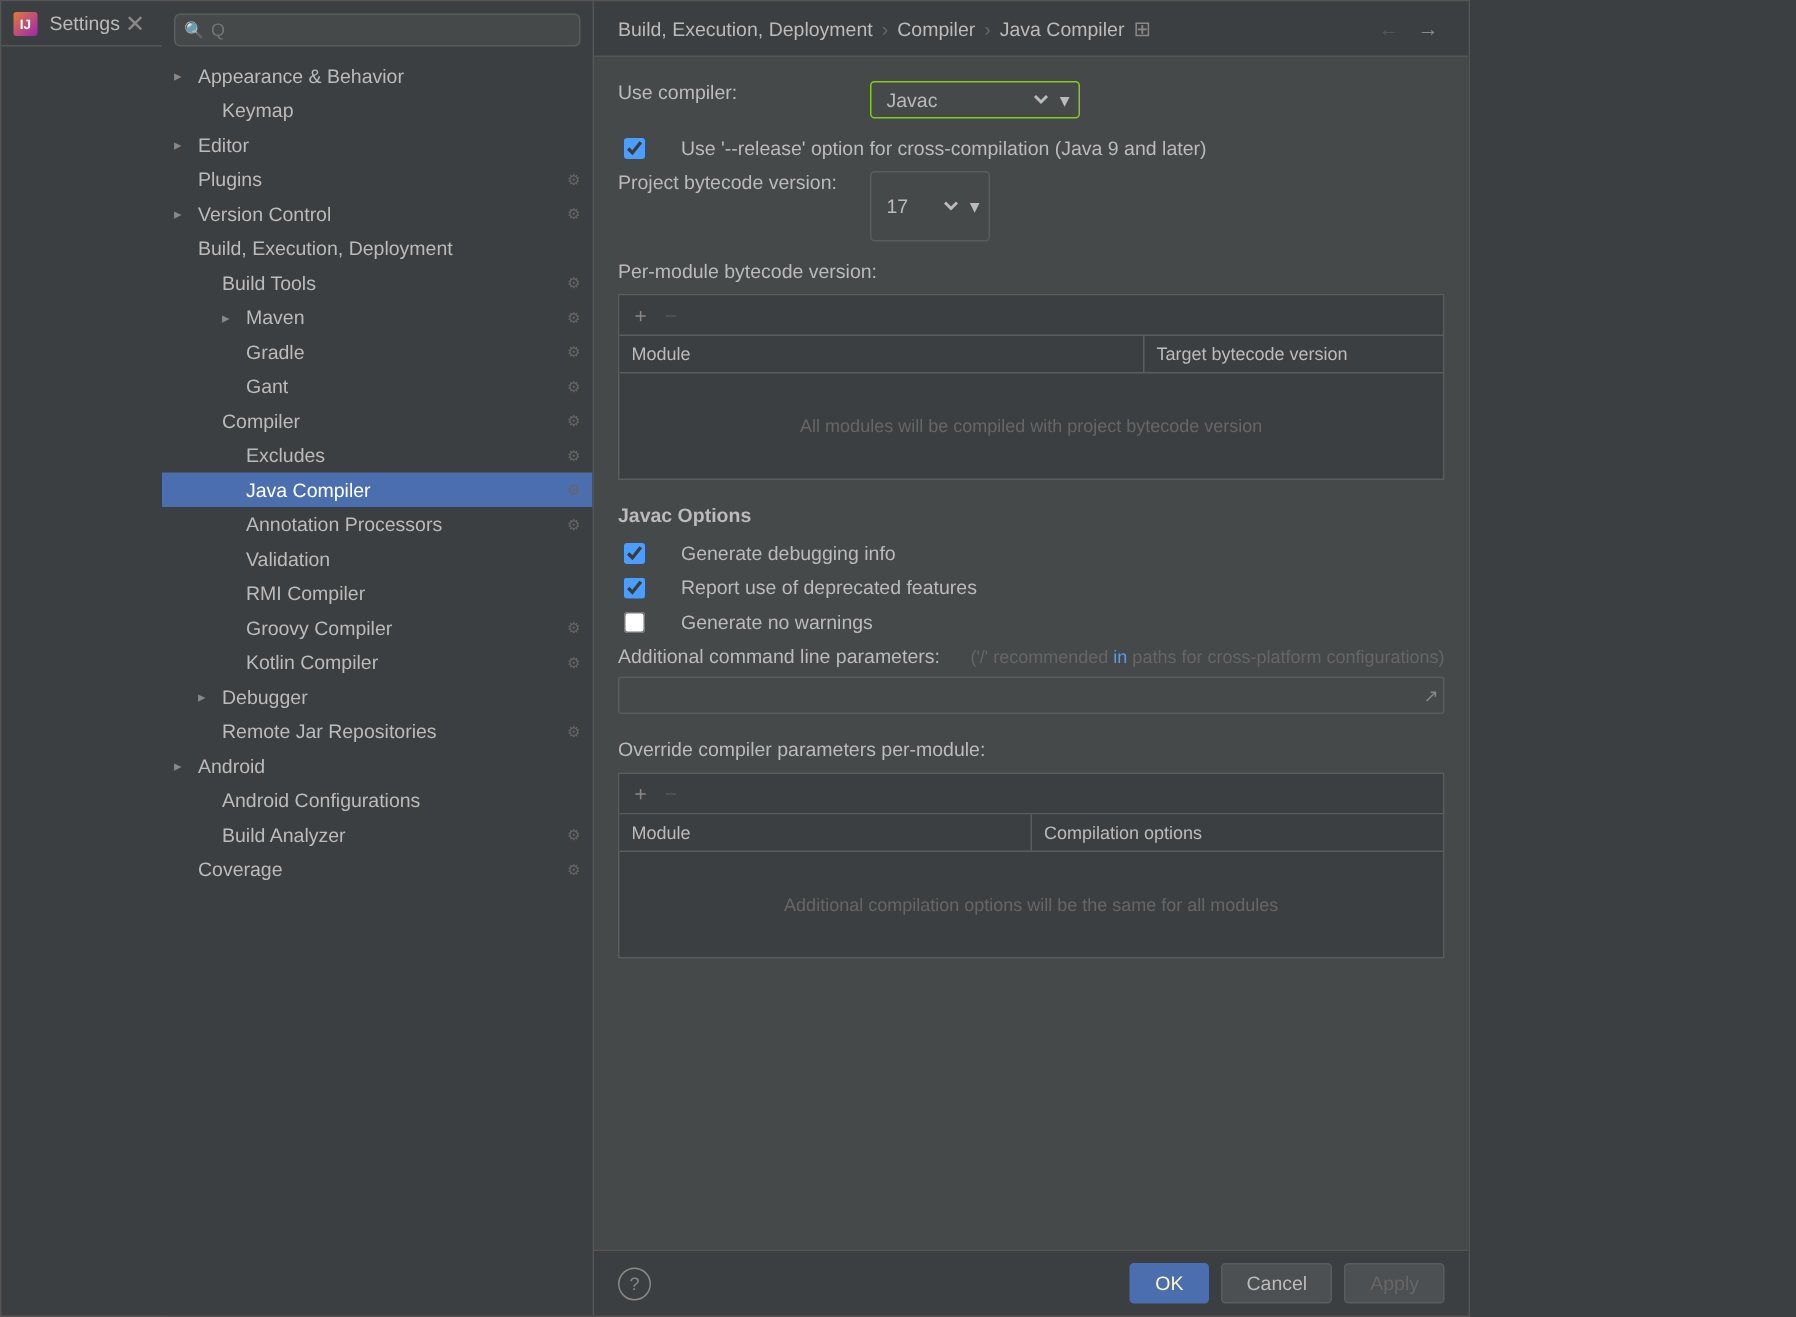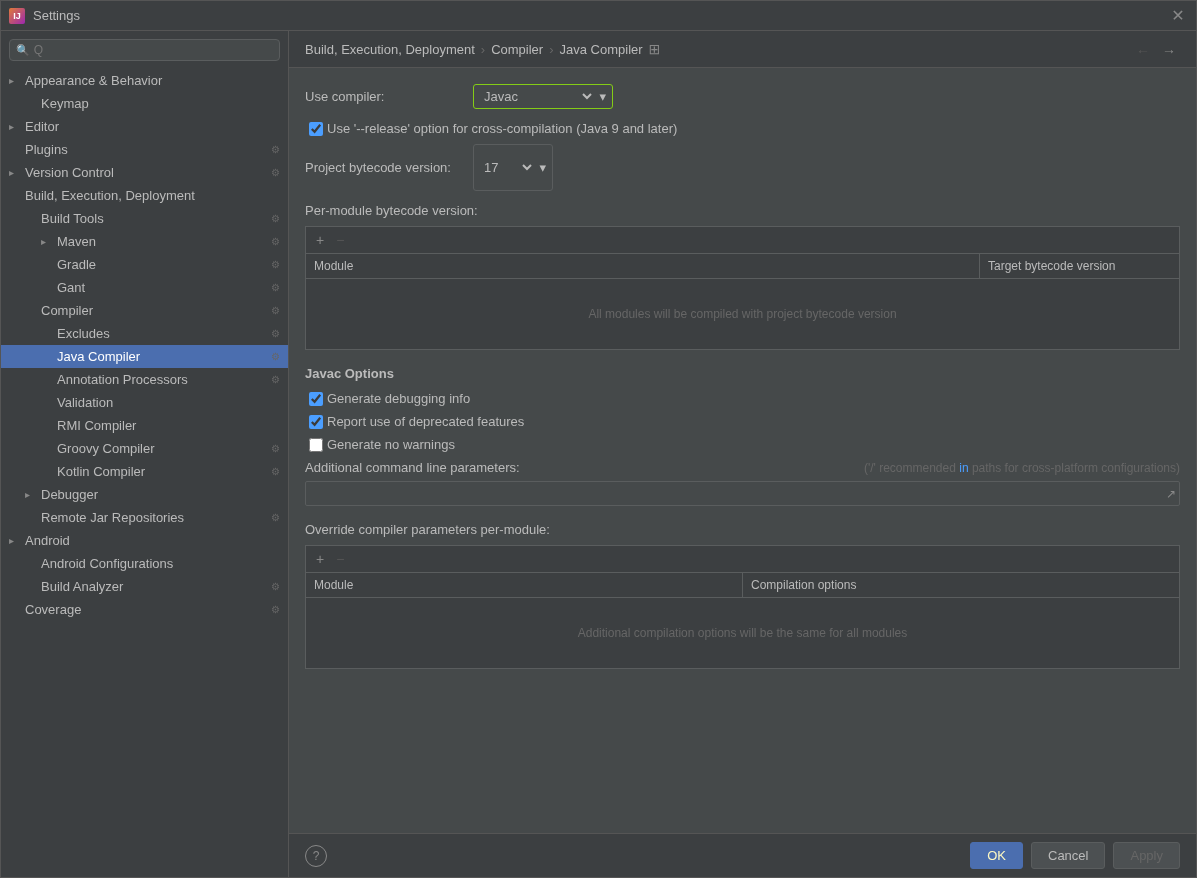--- a/index.html
+++ b/index.html
@@ -7,24 +7,24 @@
       font-family: "Segoe UI", Arial, sans-serif;
       font-size: 13px;
       background: #3c3f41;
       color: #bbbbbb;
       width: 1197px;
       height: 878px;
       overflow: hidden;
     }
 
     .window {
-      width: 1197px;
+      width: 980px;
       height: 878px;
       display: flex;
-      flex-direction: column;
+      flex-direction: row;
       background: #3c3f41;
       border: 1px solid #555;
     }
 
     .title-bar {
       display: flex;
       align-items: center;
       justify-content: space-between;
       height: 30px;
       background: #3c3f41;
@@ -173,21 +173,20 @@
     .nav-arrow.disabled { color: #555; cursor: default; }
 
     .panel-content {
       flex: 1;
       overflow-y: auto;
       padding: 16px;
     }
 
     .form-row {
       display: flex;
-      align-items: center;
       margin-bottom: 12px;
       gap: 8px;
     }
 
     .form-label {
       color: #bbbbbb;
       font-size: 13px;
       min-width: 160px;
     }
 
@@ -219,21 +218,21 @@
       border: 1px solid #5a5d5e;
       border-radius: 3px;
       padding: 14px 6px;
       gap: 4px;
       min-width: 80px;
     }
 
     .checkbox-row {
       display: flex;
       align-items: center;
-      gap: 4px;
+      gap: 24px;
       margin-bottom: 8px;
       margin-left: 4px;
     }
 
     .checkbox-row input[type="checkbox"] {
       accent-color: #4b9eff;
       width: 14px;
       height: 14px;
       cursor: pointer;
     }

